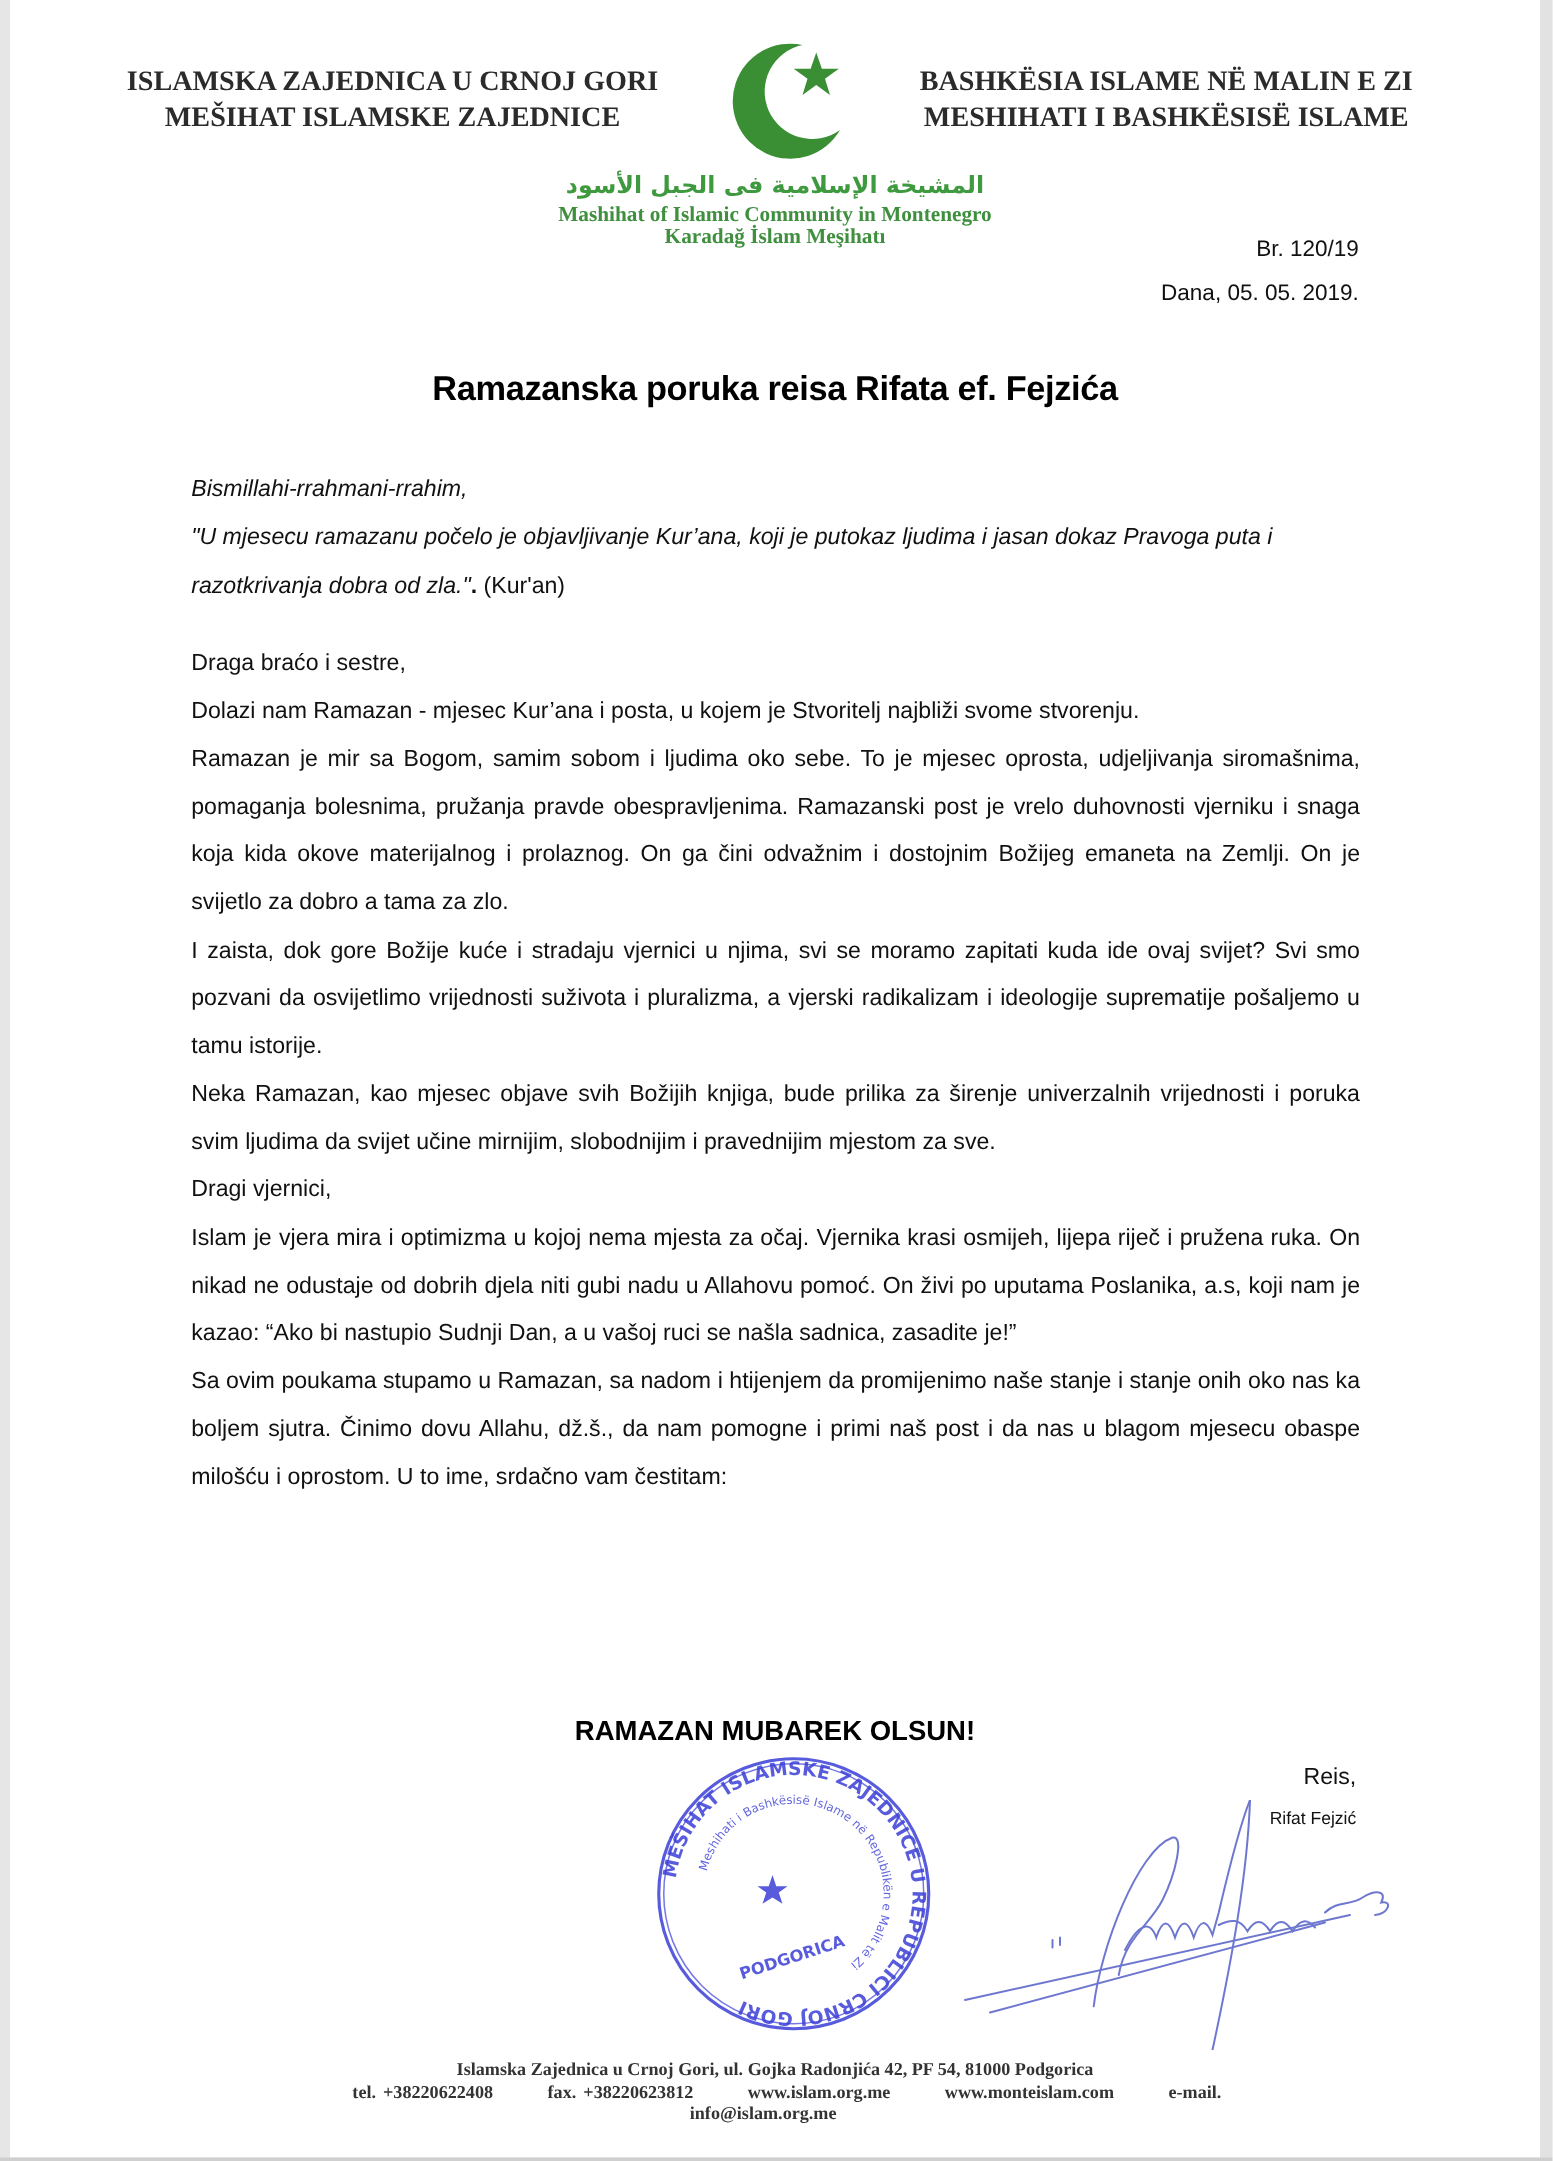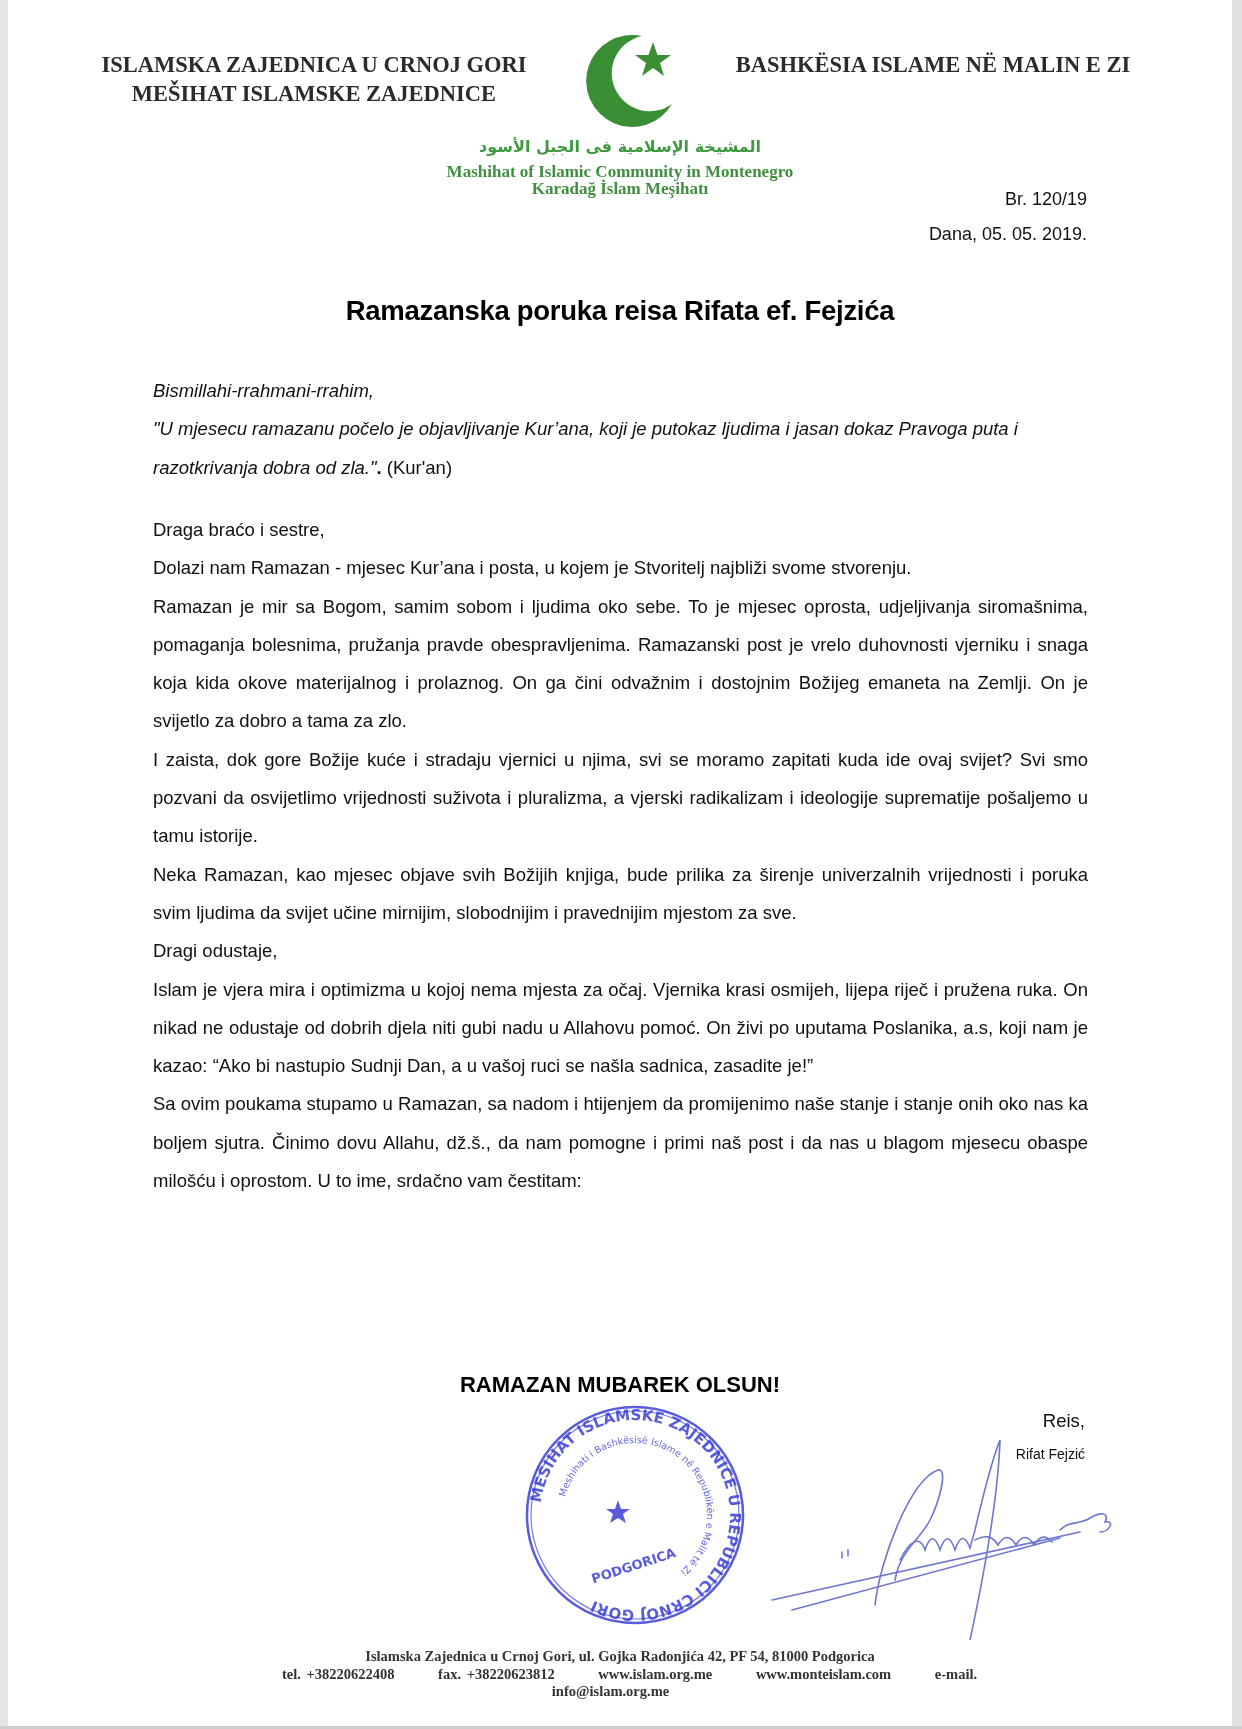--- a/index.html
+++ b/index.html
@@ -13,21 +13,21 @@
     position: absolute; left: 8px; top: 0; width: 1224px; height: 1726px;
     background: #ffffff;
   }
   .edge-right { position: absolute; left: 1232px; top: 0; width: 10px; height: 1729px; background: #e2e2e2; }
   .edge-bottom { position: absolute; left: 0; top: 1726px; width: 1242px; height: 3px; background: #cfcfcf; }
 
   .hdr { position: absolute; font-family: "Liberation Serif", serif; font-weight: bold; color: #2b2b2b; text-align: center; font-size: 22.5px; line-height: 29px; }
   .hdr-left { left: 64px; top: 50px; width: 500px; }
   .hdr-right { left: 708px; top: 50px; width: 450px; }
   .logo { position: absolute; left: 580px; top: 30px; width: 100px; height: 100px; }
-  .arabic { position: absolute; left: 440px; top: 137px; width: 360px; text-align: center; color: #3f9a3f; font-family: "DejaVu Sans", sans-serif; font-weight: bold; font-size: 16px; direction: rtl; }
+  .arabic { position: absolute; left: 440px; top: 137px; width: 360px; text-align: center; color: #3f9a3f; font-family: "DejaVu Sans", sans-serif; font-weight: bold; font-size: 19px; direction: rtl; }
   .sub-en { position: absolute; left: 440px; top: 163px; width: 360px; text-align: center; color: #3f8f3f; font-family: "Liberation Serif", serif; font-weight: bold; font-size: 17px; line-height: 17px; }
 
   .ref { position: absolute; right: 155px; text-align: right; font-size: 18px; color: #111; }
   .ref-no { top: 189px; }
   .ref-date { top: 224px; }
 
   .title { position: absolute; left: 140px; top: 295px; width: 960px; text-align: center; font-size: 27.5px; font-weight: bold; color: #000; letter-spacing: -0.3px; }
 
   .body-text { position: absolute; left: 153px; width: 935px; font-size: 18.5px; line-height: 38.3px; color: #111; }
   .body-text p { margin: 0; }
@@ -59,20 +59,21 @@
   <div>MEŠIHAT ISLAMSKE ZAJEDNICE</div>
 </div>
 
 <svg class="logo" viewBox="0 0 100 100">
   <path d="M62 6 A46 46 0 1 0 92 74 A38 38 0 1 1 62 6 Z" fill="#3a8f35"></path>
   <polygon fill="#3a8f35" points="73,12 77.5,25 91,25 80,33 84,46 73,38 62,46 66,33 55,25 68.5,25"></polygon>
 </svg>
 
 <div class="hdr hdr-right">
   <div>BASHKËSIA ISLAME NË MALIN E ZI</div>
+  <div>MESHIHATI I BASHKËSISË ISLAME</div>
 </div>
 
 <div class="arabic">المشيخة الإسلامية فى الجبل الأسود</div>
 <div class="sub-en">
   <div>Mashihat of Islamic Community in Montenegro</div>
   <div>Karadağ İslam Meşihatı</div>
 </div>
 
 <div class="ref ref-no">Br. 120/19</div>
 <div class="ref ref-date">Dana, 05. 05. 2019.</div>
@@ -83,21 +84,21 @@
   <p class="it">Bismillahi-rrahmani-rrahim,</p>
   <p><span class="it">"U mjesecu ramazanu počelo je objavljivanje Kur’ana, koji je putokaz ljudima i jasan dokaz Pravoga puta i razotkrivanja dobra od zla."</span><span class="b">.</span><span> (Kur'an)</span></p>
 </div>
 
 <div class="body-text" style="top:511px;">
   <p>Draga braćo i sestre,</p>
   <p>Dolazi nam Ramazan - mjesec Kur’ana i posta, u kojem je Stvoritelj najbliži svome stvorenju.</p>
   <p class="justify">Ramazan je mir sa Bogom, samim sobom i ljudima oko sebe. To je mjesec oprosta, udjeljivanja siromašnima, pomaganja bolesnima, pružanja pravde obespravljenima. Ramazanski post je vrelo duhovnosti vjerniku i snaga koja kida okove materijalnog i prolaznog. On ga čini odvažnim i dostojnim Božijeg emaneta na Zemlji. On je svijetlo za dobro a tama za zlo.</p>
   <p class="justify">I zaista, dok gore Božije kuće i stradaju vjernici u njima, svi se moramo zapitati kuda ide ovaj svijet? Svi smo pozvani da osvijetlimo vrijednosti suživota i pluralizma, a vjerski radikalizam i ideologije suprematije pošaljemo u tamu istorije.</p>
   <p class="justify">Neka Ramazan, kao mjesec objave svih Božijih knjiga, bude prilika za širenje univerzalnih vrijednosti i poruka svim ljudima da svijet učine mirnijim, slobodnijim i pravednijim mjestom za sve.</p>
-  <p>Dragi odustaje,</p>
+  <p>Dragi vjernici,</p>
   <p class="justify">Islam je vjera mira i optimizma u kojoj nema mjesta za očaj. Vjernika krasi osmijeh, lijepa riječ i pružena ruka. On nikad ne odustaje od dobrih djela niti gubi nadu u Allahovu pomoć. On živi po uputama Poslanika, a.s, koji nam je kazao: “Ako bi nastupio Sudnji Dan, a u vašoj ruci se našla sadnica, zasadite je!”</p>
   <p class="justify">Sa ovim poukama stupamo u Ramazan, sa nadom i htijenjem da promijenimo naše stanje i stanje onih oko nas ka boljem sjutra. Činimo dovu Allahu, dž.š., da nam pomogne i primi naš post i da nas u blagom mjesecu obaspe milošću i oprostom. U to ime, srdačno vam čestitam:</p>
 </div>
 
 <div class="greet">RAMAZAN MUBAREK OLSUN!</div>
 <div class="sign-title">Reis,</div>
 <div class="sign-name">Rifat Fejzić</div>
 
 <svg class="stamp" viewBox="0 0 230 230">
   <defs>

